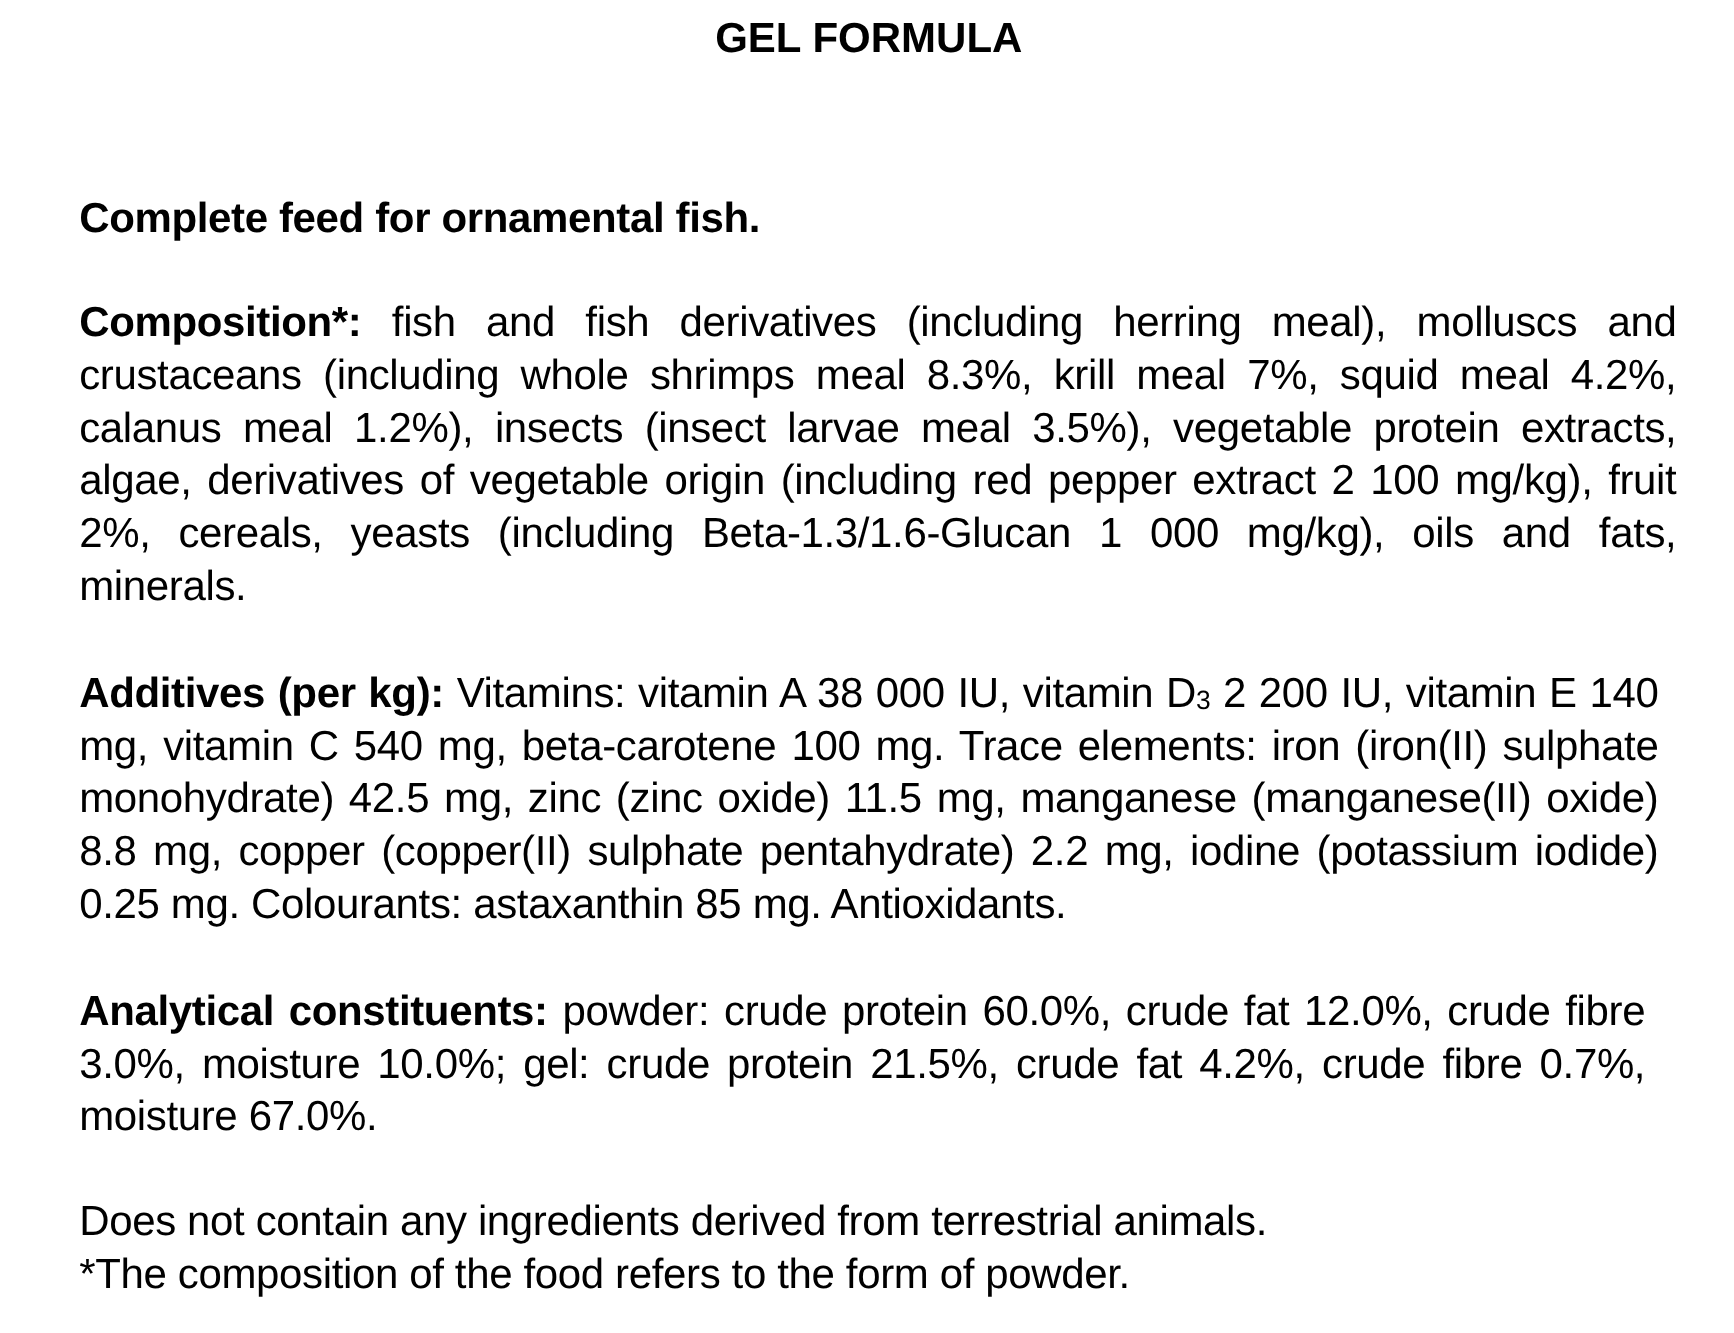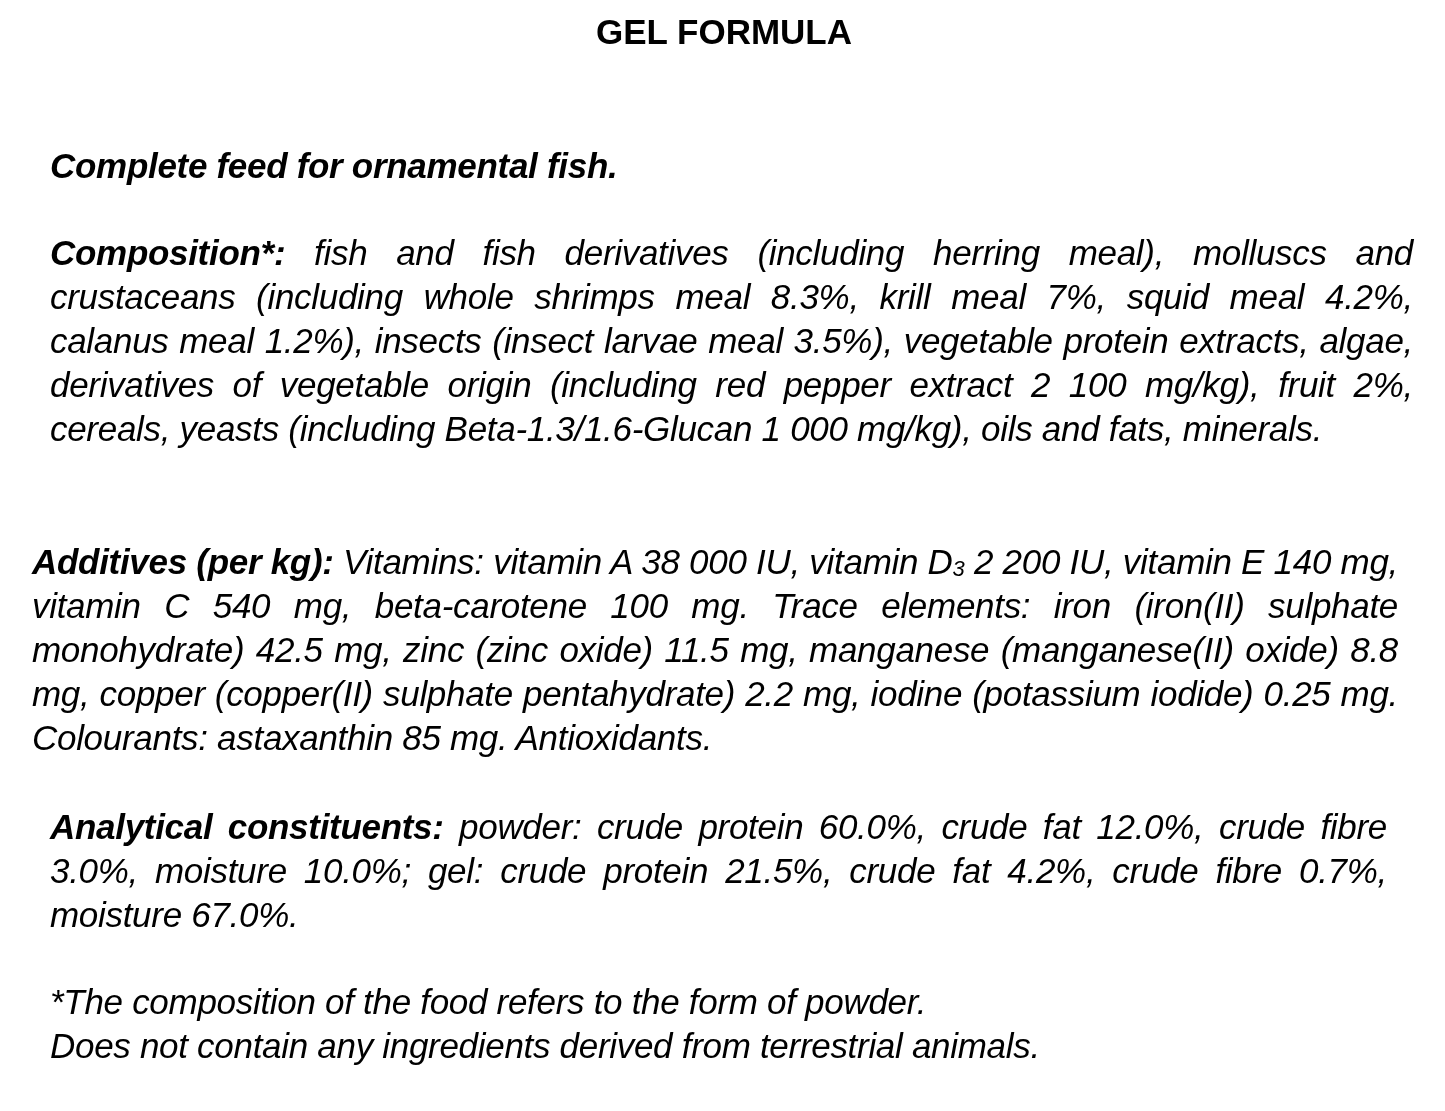--- a/index.html
+++ b/index.html
@@ -26,29 +26,28 @@
       font-weight: bold;
       font-size: 35px;
       line-height: 40px;
       margin: 0;
       letter-spacing: 0px;
     }
     .title .line { display: block; }
     .para {
       font-size: 35px;
       line-height: 44px;
-      margin: 0;
+      margin: 16px;
       text-align: justify;
       letter-spacing: -0.3px;
-      font-style: italic;
     }
     .para b { font-weight: bold; }
     .p-complete { position: absolute; top: 144px; left: 50px; right: 47px; font-weight: bold; }
     .p-composition { position: absolute; top: 231px; left: 50px; right: 32px; }
-    .p-additives { position: absolute; top: 540px; left: 32px; right: 47px; }
+    .p-additives { position: absolute; top: 540px; left: 50px; right: 47px; }
     .p-analytical { position: absolute; top: 805px; left: 50px; right: 58px; }
     .p-notes { position: absolute; top: 980px; left: 50px; right: 47px; text-align: left; }
     .p-notes span { display: block; }
     sub.d-sub {
       font-size: 22px;
       vertical-align: -2px;
       line-height: 0;
     }
   </style>
 </head>
@@ -62,17 +61,17 @@
 
   <p class="para p-complete">Complete feed for ornamental fish.</p>
 
   <p class="para p-composition"><b>Composition*:</b><span> fish and fish derivatives (including herring meal), molluscs and crustaceans (including whole shrimps meal 8.3%, krill meal 7%, squid meal 4.2%, calanus meal 1.2%), insects (insect larvae meal 3.5%), vegetable protein extracts, algae, derivatives of vegetable origin (including red pepper extract 2 100 mg/kg), fruit 2%, cereals, yeasts (including Beta-1.3/1.6-Glucan 1 000 mg/kg), oils and fats, minerals.</span></p>
 
   <p class="para p-additives"><b>Additives (per kg):</b><span> Vitamins: vitamin A 38 000 IU, vitamin D</span><sub class="d-sub">3</sub><span> 2 200 IU, vitamin E 140 mg, vitamin C 540 mg, beta-carotene 100 mg. Trace elements: iron (iron(II) sulphate monohydrate) 42.5 mg, zinc (zinc oxide) 11.5 mg, manganese (manganese(II) oxide) 8.8 mg, copper (copper(II) sulphate pentahydrate) 2.2 mg, iodine (potassium iodide) 0.25 mg. Colourants: astaxanthin 85 mg. Antioxidants.</span></p>
 
   <p class="para p-analytical"><b>Analytical constituents:</b><span> powder: crude protein 60.0%, crude fat 12.0%, crude fibre 3.0%, moisture 10.0%; gel: crude protein 21.5%, crude fat 4.2%, crude fibre 0.7%, moisture 67.0%.</span></p>
 
   <p class="para p-notes">
+    <span>Does not contain any ingredients derived from terrestrial animals.</span>
     <span>*The composition of the food refers to the form of powder.</span>
-    <span>Does not contain any ingredients derived from terrestrial animals.</span>
   </p>
 
 </div>
 
 </body></html>

